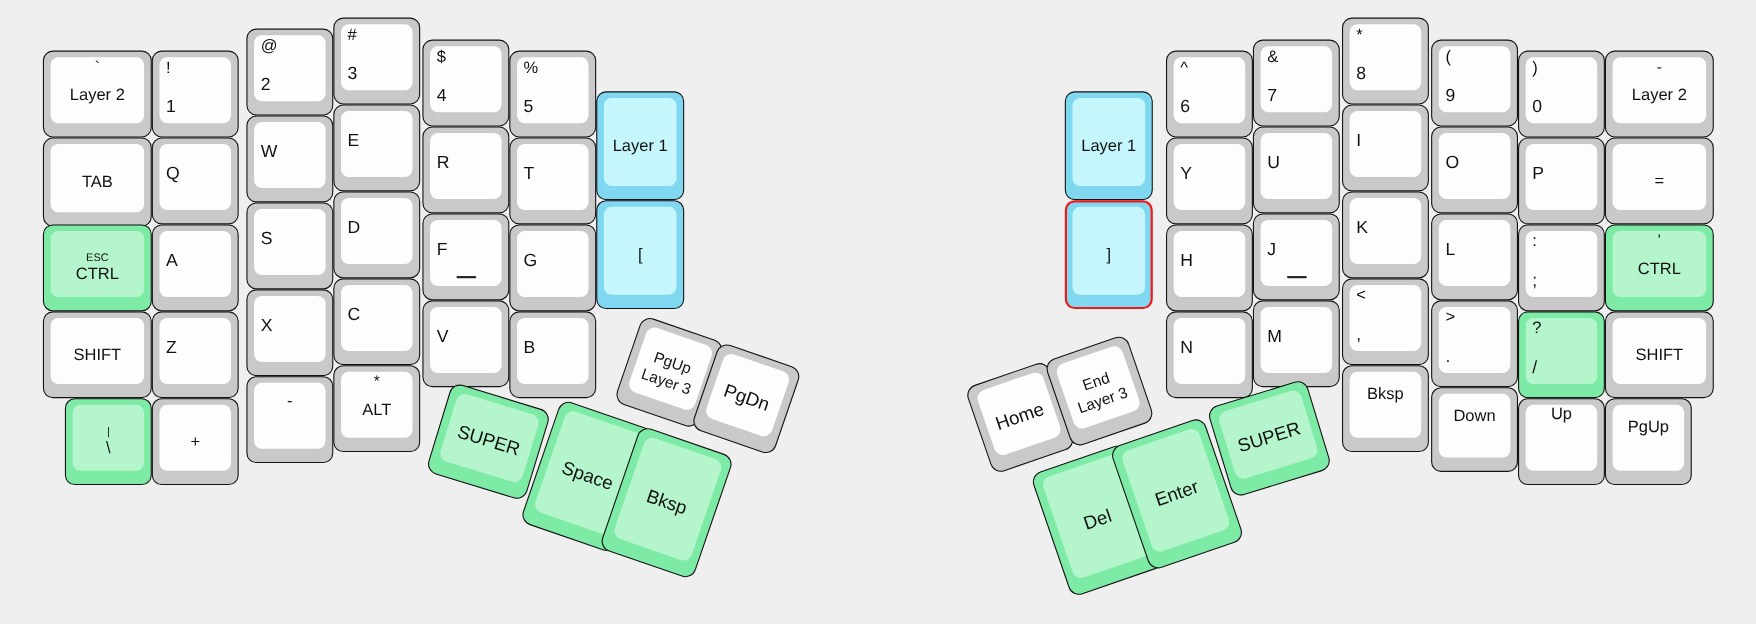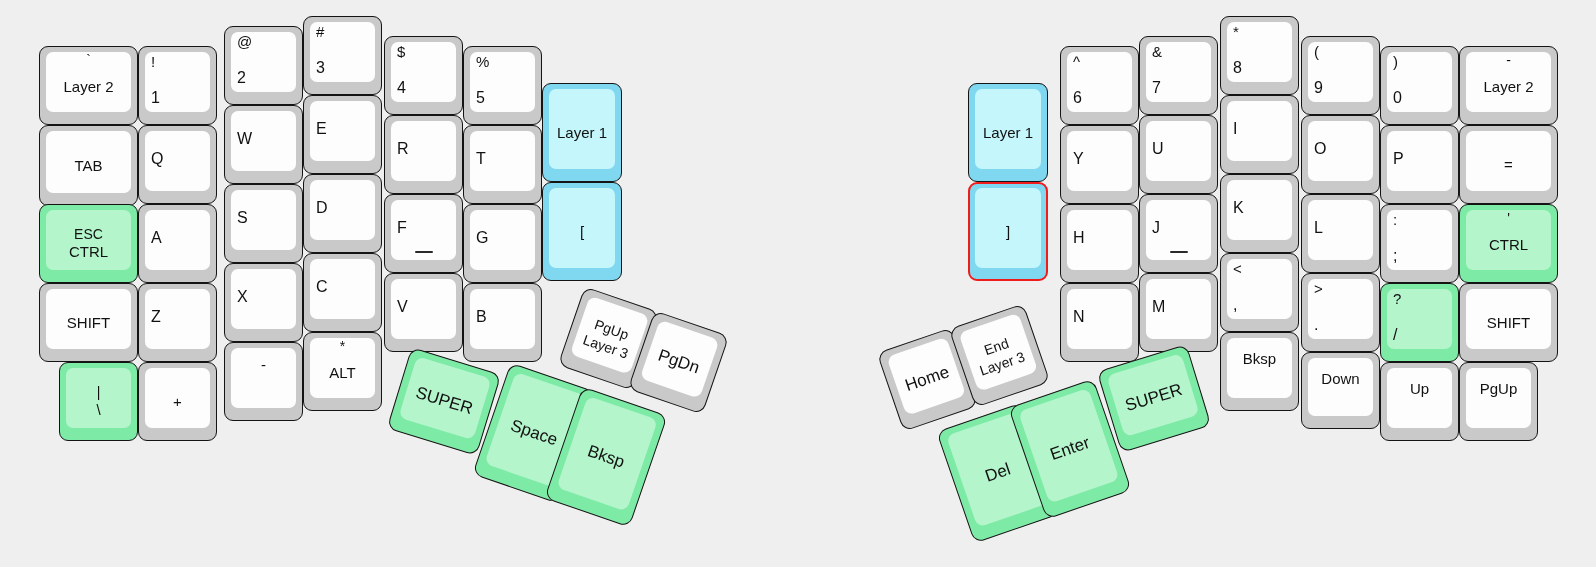--- a/index.html
+++ b/index.html
@@ -38,21 +38,21 @@
   
   .key.dual .legend{
     align-items:flex-start;justify-content:flex-start;
     padding:7px 0 0 13px;
   }
   .key.dual .legend .g1{font-size:15px;}
   .key.dual .legend .g2{font-size:16px;margin-top:18px;}
 
   
   .key.stack .legend{justify-content:center;}
-  .key.stack .legend .g1{font-size:14px;}
+  .key.stack .legend .g1{font-size:10px;}
   .key.stack .legend .g2{font-size:15px;}
   .key.tick .legend{justify-content:flex-start;padding-top:10px;}
   .key.tick .legend .g1{font-size:14px;line-height:0.7;}
   .key.tick .legend .g2{font-size:15px;margin-top:12px;}
 
   
   .key.green .base{background:#7deaa6;}
   .key.green .cap{background:#b4f5cc;}
   .key.cyan  .base{background:#7fd8f0;}
   .key.cyan  .cap{background:#c5f6fc;}
@@ -551,21 +551,21 @@
         <div class="base"></div>
         <div class="cap"></div>
         <div class="legend">
           <span class="g1">?</span>
           <span class="g2">/</span>
         </div>
       </div>
       <div class="key" style="left:1372px;top:354px;width:79px;height:79px;">
         <div class="base"></div>
         <div class="cap"></div>
-        <div class="legend" style="justify-content:flex-start;padding-top:18px;">
+        <div class="legend" style="justify-content:flex-start;padding-top:6px;">
           <span class="g2">Up</span>
         </div>
       </div>
 
       <div class="key tick" style="left:1451px;top:38px;width:99px;height:79px;">
         <div class="base"></div>
         <div class="cap"></div>
         <div class="legend">
           <span class="g1">-</span>
           <span class="g2">Layer 2</span>

